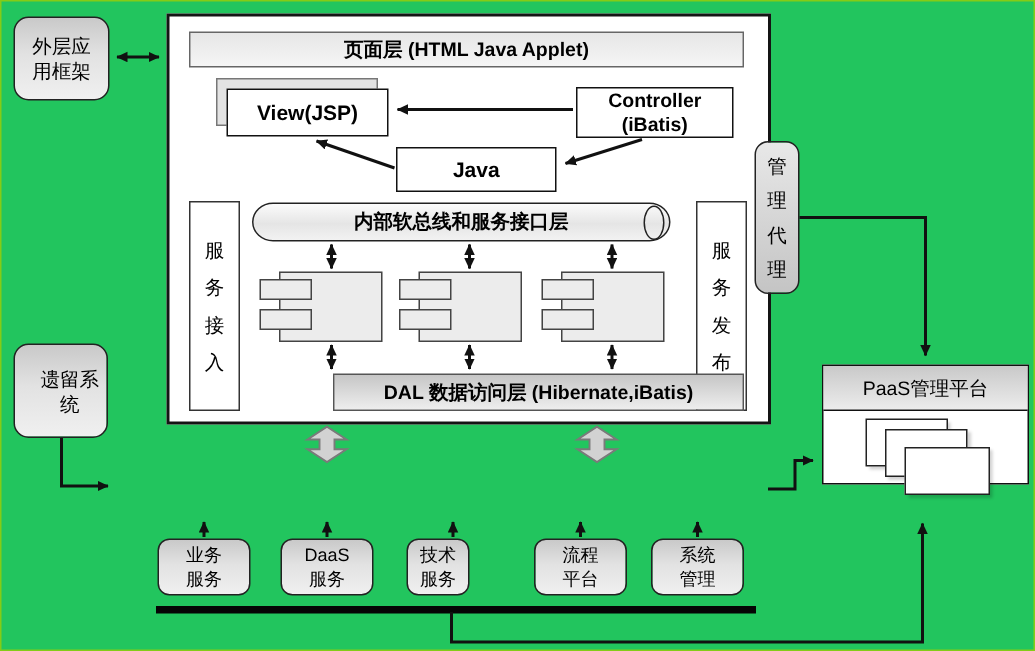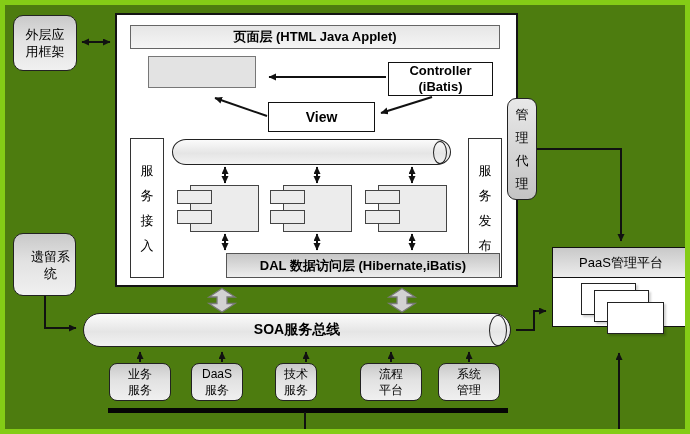--- a/index.html
+++ b/index.html
@@ -1,19 +1,19 @@
 <!DOCTYPE html>
 <html><head>
 <meta charset="utf-8">
 <style>
   html,body{margin:0;padding:0;background:#fff;}
   #canvas{
-    position:relative;width:690px;height:434px;background:#4d7c0f;
+    position:relative;width:690px;height:434px;background:#22c55e;
     font-family:"Liberation Sans","DejaVu Sans",sans-serif;color:#000;
-    box-sizing:border-box;border:5px solid #84cc16;overflow:hidden;
+    box-sizing:border-box;border:1px solid #84cc16;overflow:hidden;
   }
   .abs{position:absolute;box-sizing:border-box;}
   .center{display:flex;align-items:center;justify-content:center;text-align:center;}
   .pre{white-space:pre-line;}
   
   .gnode{
     border:1.5px solid #222;border-radius:10px;
     background:linear-gradient(180deg,#c9c9c9 0%,#e2e2e2 45%,#f0f0f0 100%);
     font-size:13px;line-height:17px;
   }
@@ -65,27 +65,29 @@
 用框架</div>
 
   <div class="abs gnode center pre" style="left:8px;top:228px;width:63px;height:63px;padding-left:12px;">遗留系
 统</div>
 
   <div class="abs mainbox" style="left:110px;top:8px;width:403px;height:274px;"></div>
 
   <div class="abs bar center" style="left:125px;top:20px;width:370px;height:24px;">页面层 (HTML Java Applet)</div>
 
   <div class="abs shadowbox" style="left:143px;top:51px;width:108px;height:32px;"></div>
+  <div class="abs whitebox center" style="left:150px;top:58px;width:108px;height:32px;font-size:14px;">View(JSP)</div>
 
   <div class="abs whitebox center pre" style="left:383px;top:57px;width:105px;height:34px;font-size:13px;line-height:16px;">Controller
 (iBatis)</div>
 
-  <div class="abs whitebox center" style="left:263px;top:97px;width:107px;height:30px;font-size:14px;">View</div>
+  <div class="abs whitebox center" style="left:263px;top:97px;width:107px;height:30px;font-size:14px;">Java</div>
 
   <div class="abs cyl center" style="left:167px;top:134px;width:279px;height:26px;font-size:13px;">
+    <span>内部软总线和服务接口层</span>
     <div class="cap" style="right:3px;top:1px;width:12px;height:21px;"></div>
   </div>
 
   <div class="abs vlabel center pre" style="left:125px;top:133px;width:34px;height:140px;">服
 务
 接
 入</div>
   <div class="abs vlabel center pre" style="left:463px;top:133px;width:34px;height:140px;">服
 务
 发
@@ -103,35 +105,31 @@
   <div class="abs comp" style="left:360px;top:185px;width:35px;height:14px;"></div>
   <div class="abs comp" style="left:360px;top:205px;width:35px;height:14px;"></div>
 
   <div class="abs dalbar center" style="left:173px;top:248px;width:274px;height:25px;">DAL 数据访问层 (Hibernate,iBatis)</div>
 
   <div class="abs agent center pre" style="left:502px;top:93px;width:30px;height:102px;">管
 理
 代
 理</div>
 
-  <div class="abs cyl center" style="left:78px;top:308px;width:428px;height:34px;font-size:14px;border-radius:17px/50%;">
-    <span>SOA服务总线</span>
-    <div class="cap" style="right:3px;top:1px;width:16px;height:29px;"></div>
-  </div>
 
   <div class="abs paas" style="left:547px;top:242px;width:138px;height:80px;">
     <div class="paastitle center" style="width:100%;height:29px;display:flex;">PaaS管理平台</div>
     <div class="abs winrect" style="left:28px;top:35px;width:55px;height:32px;"></div>
     <div class="abs winrect" style="left:41px;top:42px;width:55px;height:32px;"></div>
     <div class="abs winrect" style="left:54px;top:54px;width:57px;height:32px;"></div>
   </div>
 
   <div class="abs gnode center pre svclabel" style="left:104px;top:358px;width:62px;height:38px;border-radius:8px;">业务
 服务</div>
-  <div class="abs gnode center pre svclabel" style="left:186px;top:358px;width:52px;height:38px;border-radius:8px;">DaaS
+  <div class="abs gnode center pre svclabel" style="left:186px;top:358px;width:62px;height:38px;border-radius:8px;">DaaS
 服务</div>
   <div class="abs gnode center pre svclabel" style="left:270px;top:358px;width:42px;height:38px;border-radius:8px;">技术
 服务</div>
   <div class="abs gnode center pre svclabel" style="left:355px;top:358px;width:62px;height:38px;border-radius:8px;">流程
 平台</div>
   <div class="abs gnode center pre svclabel" style="left:433px;top:358px;width:62px;height:38px;border-radius:8px;">系统
 管理</div>
 
   <div class="abs floorline" style="left:103px;top:403px;width:400px;height:5px;"></div>
 

